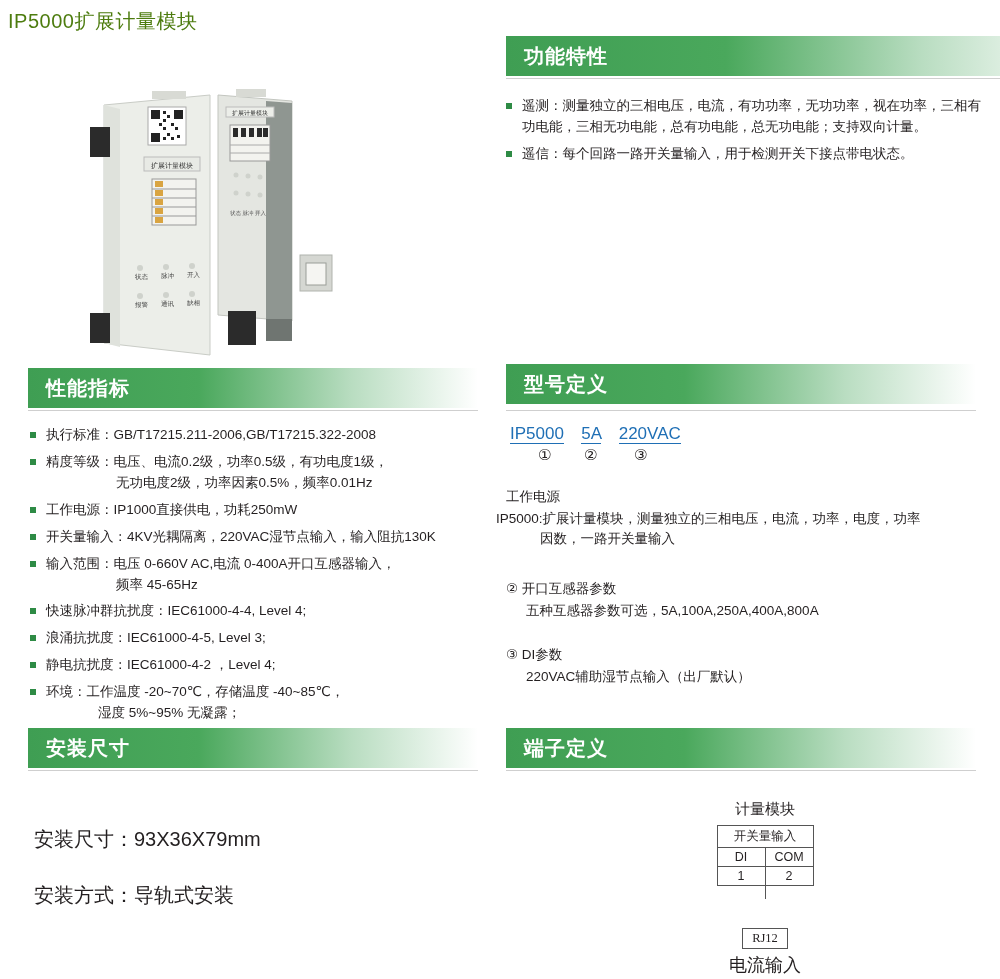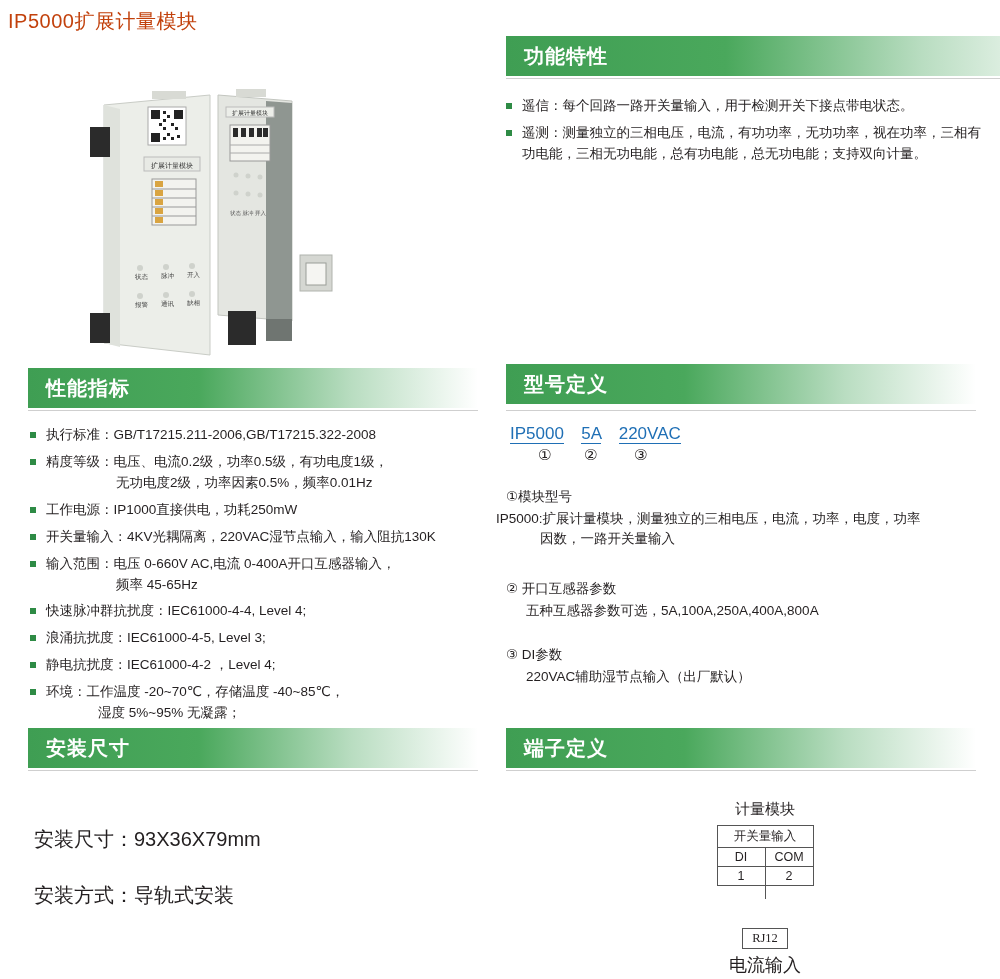--- a/index.html
+++ b/index.html
@@ -8,21 +8,21 @@
     width: 1000px; height: 979px;
     background: #ffffff;
     font-family: "Liberation Sans", "DejaVu Sans", sans-serif;
     color: #231f20;
   }
   .page { position: relative; width: 1000px; height: 979px; overflow: hidden; }
 
   
   .doc-title {
     position: absolute; left: 8px; top: 8px;
-    font-size: 20px; font-weight: 400; color: #c2410c;
+    font-size: 20px; font-weight: 400; color: #4d7c0f;
     letter-spacing: .5px;
     text-align: right;
   }
 
   
   .sec-head {
     position: absolute;
     height: 40px;
     background: linear-gradient(to right, #3f9e53 0%, #4aa85c 38%, #b9ddc1 72%, #ffffff 100%);
     display: flex; align-items: center;
@@ -188,24 +188,24 @@
   </div>
 
   <div class="sec-head" style="left:506px; top:36px; width:578px;">
     <span class="sec-title">功能特性</span>
   </div>
   <div class="sec-rule" style="left:506px; top:78px; width:494px;"></div>
 
   <div style="position:absolute; left:506px; top:96px; width:488px;">
     <ul class="bl">
       <li>
-        <span>遥信：</span><span>每个回路一路开关量输入，用于检测开关下接点带电状态。</span>
+        <span>遥测：</span><span>测量独立的三相电压，电流，有功功率，无功功率，视在功率，三相有功电能，三相无功电能，总有功电能，总无功电能；支持双向计量。</span>
       </li>
       <li>
-        <span>遥测：</span><span>测量独立的三相电压，电流，有功功率，无功功率，视在功率，三相有功电能，三相无功电能，总有功电能，总无功电能；支持双向计量。</span>
+        <span>遥信：</span><span>每个回路一路开关量输入，用于检测开关下接点带电状态。</span>
       </li>
     </ul>
   </div>
 
   <div class="sec-head" style="left:28px; top:368px; width:450px;">
     <span class="sec-title">性能指标</span>
   </div>
   <div class="sec-rule" style="left:28px; top:410px; width:450px;"></div>
 
   <div style="position:absolute; left:30px; top:425px; width:460px;">
@@ -231,21 +231,21 @@
     <span class="model-seg">IP5000</span>
     <span style="display:inline-block;width:8px;"></span>
     <span class="model-seg">5A</span>
     <span style="display:inline-block;width:8px;"></span>
     <span class="model-seg">220VAC</span>
   </div>
   <div class="circnum" style="left:538px; top:446px;">①</div>
   <div class="circnum" style="left:584px; top:446px;">②</div>
   <div class="circnum" style="left:634px; top:446px;">③</div>
 
-  <div class="mdtext" style="left:506px; top:486px;">①模块型号</div>
+  <div class="mdtext" style="left:506px; top:486px;">工作电源</div>
   <div class="mdtext" style="left:496px; top:508px;">IP5000:扩展计量模块，测量独立的三相电压，电流，功率，电度，功率</div>
   <div class="mdtext" style="left:540px; top:528px;">因数，一路开关量输入</div>
 
   <div class="mdtext" style="left:506px; top:578px;">② 开口互感器参数</div>
   <div class="mdtext" style="left:526px; top:600px;">五种互感器参数可选，5A,100A,250A,400A,800A</div>
 
   <div class="mdtext" style="left:506px; top:644px;">③ DI参数</div>
   <div class="mdtext" style="left:526px; top:666px;">220VAC辅助湿节点输入（出厂默认）</div>
 
   <div class="sec-head" style="left:28px; top:728px; width:450px;">

